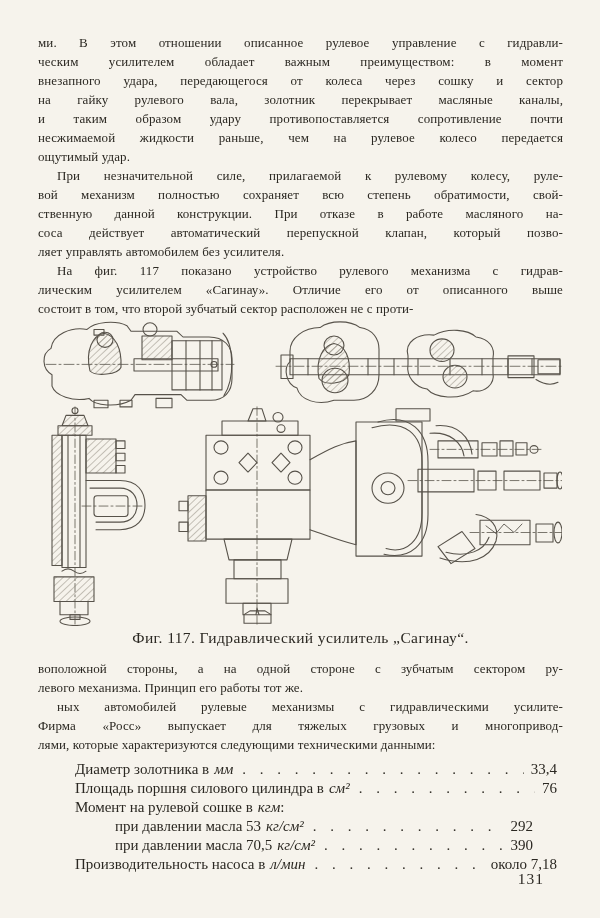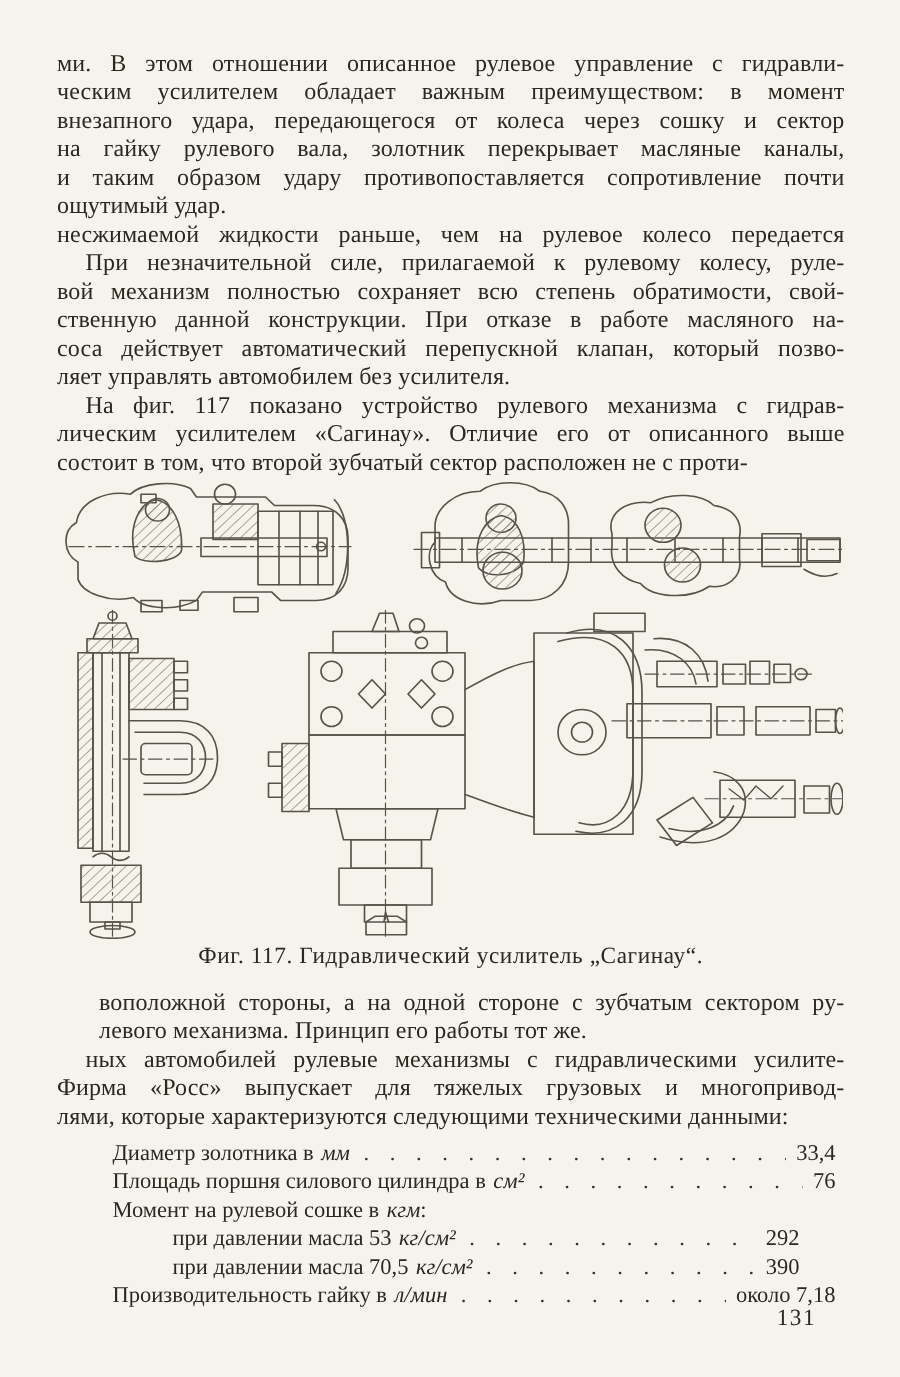--- a/index.html
+++ b/index.html
@@ -12,40 +12,40 @@
     overflow: hidden;
   }
   .page {
     position: relative;
     box-sizing: border-box;
     width: 600px; height: 918px;
     padding: 33px 37px 0 38px;
   }
   .para { margin: 0; }
   .tline {
-    font-size: 16px;
+    font-size: 13px;
     line-height: 19px;
     text-align: justify;
     text-align-last: justify;
     letter-spacing: 0.1px;
     white-space: nowrap;
   }
   .tline.tline-last { text-align-last: left; white-space: normal; }
   .para.indent .tline:first-child { text-indent: 19px; }
   .figure { margin-top: 2px; height: 306px; }
   .figure svg { display: block; }
   .caption {
     margin-top: 2px;
     font-size: 15.5px;
     line-height: 19px;
     text-align: center;
     letter-spacing: 0.4px;
     font-family: Liberation Serif, serif;
   }
-  .after-figure { margin-top: 12px; margin-left: 28px; }
+  .after-figure { margin-top: 12px; }
   .specs { margin: 6px 6px 0 37px; font-size: 15px; }
   .spec-row { display: flex; align-items: flex-end; line-height: 19px; }
   .spec-row.sub { margin-left: 40px; margin-right: 24px; }
   .spec-label { white-space: nowrap; }
   .spec-unit { font-style: italic; margin-left: 5px; }
   .spec-suffix { }
   .leader {
     flex: 1 1 auto;
     overflow: hidden;
     white-space: nowrap;
@@ -68,22 +68,22 @@
 <body>
 
 <div class="page">
 
   <div class="para">
       <div class="tline">ми. В этом отношении описанное рулевое управление с гидравли-</div>
       <div class="tline">ческим усилителем обладает  важным преимуществом:  в момент</div>
       <div class="tline">внезапного удара, передающегося от колеса через сошку и сектор</div>
       <div class="tline">на гайку рулевого вала, золотник перекрывает масляные каналы,</div>
       <div class="tline">и таким образом удару противопоставляется сопротивление почти</div>
+      <div class="tline">несжимаемой жидкости раньше, чем на рулевое колесо передается</div>
       <div class="tline tline-last">ощутимый удар.</div>
-      <div class="tline">несжимаемой жидкости раньше, чем на рулевое колесо передается</div>
     </div>
   <div class="para indent">
       <div class="tline">При незначительной силе, прилагаемой к рулевому колесу, руле-</div>
       <div class="tline">вой механизм полностью сохраняет всю степень обратимости, свой-</div>
       <div class="tline">ственную данной конструкции. При отказе в работе масляного на-</div>
       <div class="tline">соса действует автоматический перепускной клапан, который позво-</div>
       <div class="tline tline-last">ляет управлять автомобилем без усилителя.</div>
     </div>
   <div class="para indent">
       <div class="tline">На фиг. 117 показано устройство рулевого механизма с гидрав-</div>
@@ -258,20 +258,20 @@
       <span class="spec-label"><span>при давлении масла 53</span><i class="spec-unit">кг/см²</i><span class="spec-suffix"></span></span>
       <span class="leader"></span>
       <span class="spec-value">292</span>
     </div>
     <div class="spec-row sub">
       <span class="spec-label"><span>при давлении масла 70,5</span><i class="spec-unit">кг/см²</i><span class="spec-suffix"></span></span>
       <span class="leader"></span>
       <span class="spec-value">390</span>
     </div>
     <div class="spec-row">
-      <span class="spec-label"><span>Производительность гайку в</span><i class="spec-unit">л/мин</i><span class="spec-suffix"></span></span>
+      <span class="spec-label"><span>Производительность насоса в</span><i class="spec-unit">л/мин</i><span class="spec-suffix"></span></span>
       <span class="leader"></span>
       <span class="spec-value">около 7,18</span>
     </div>
   </div>
 
   <div class="pagenum">131</div>
 </div>
 
 </body></html>

